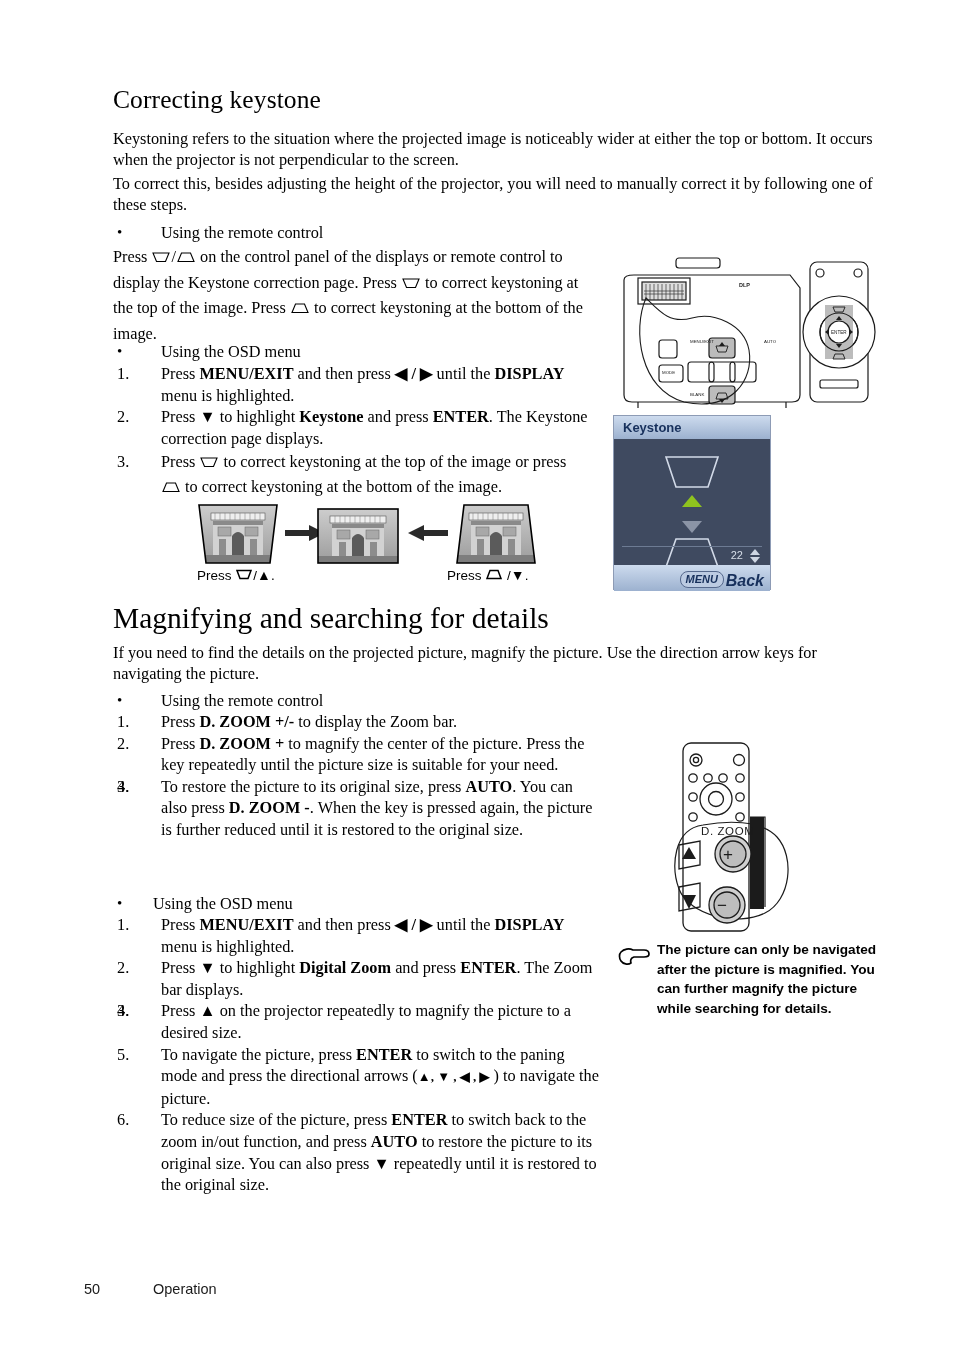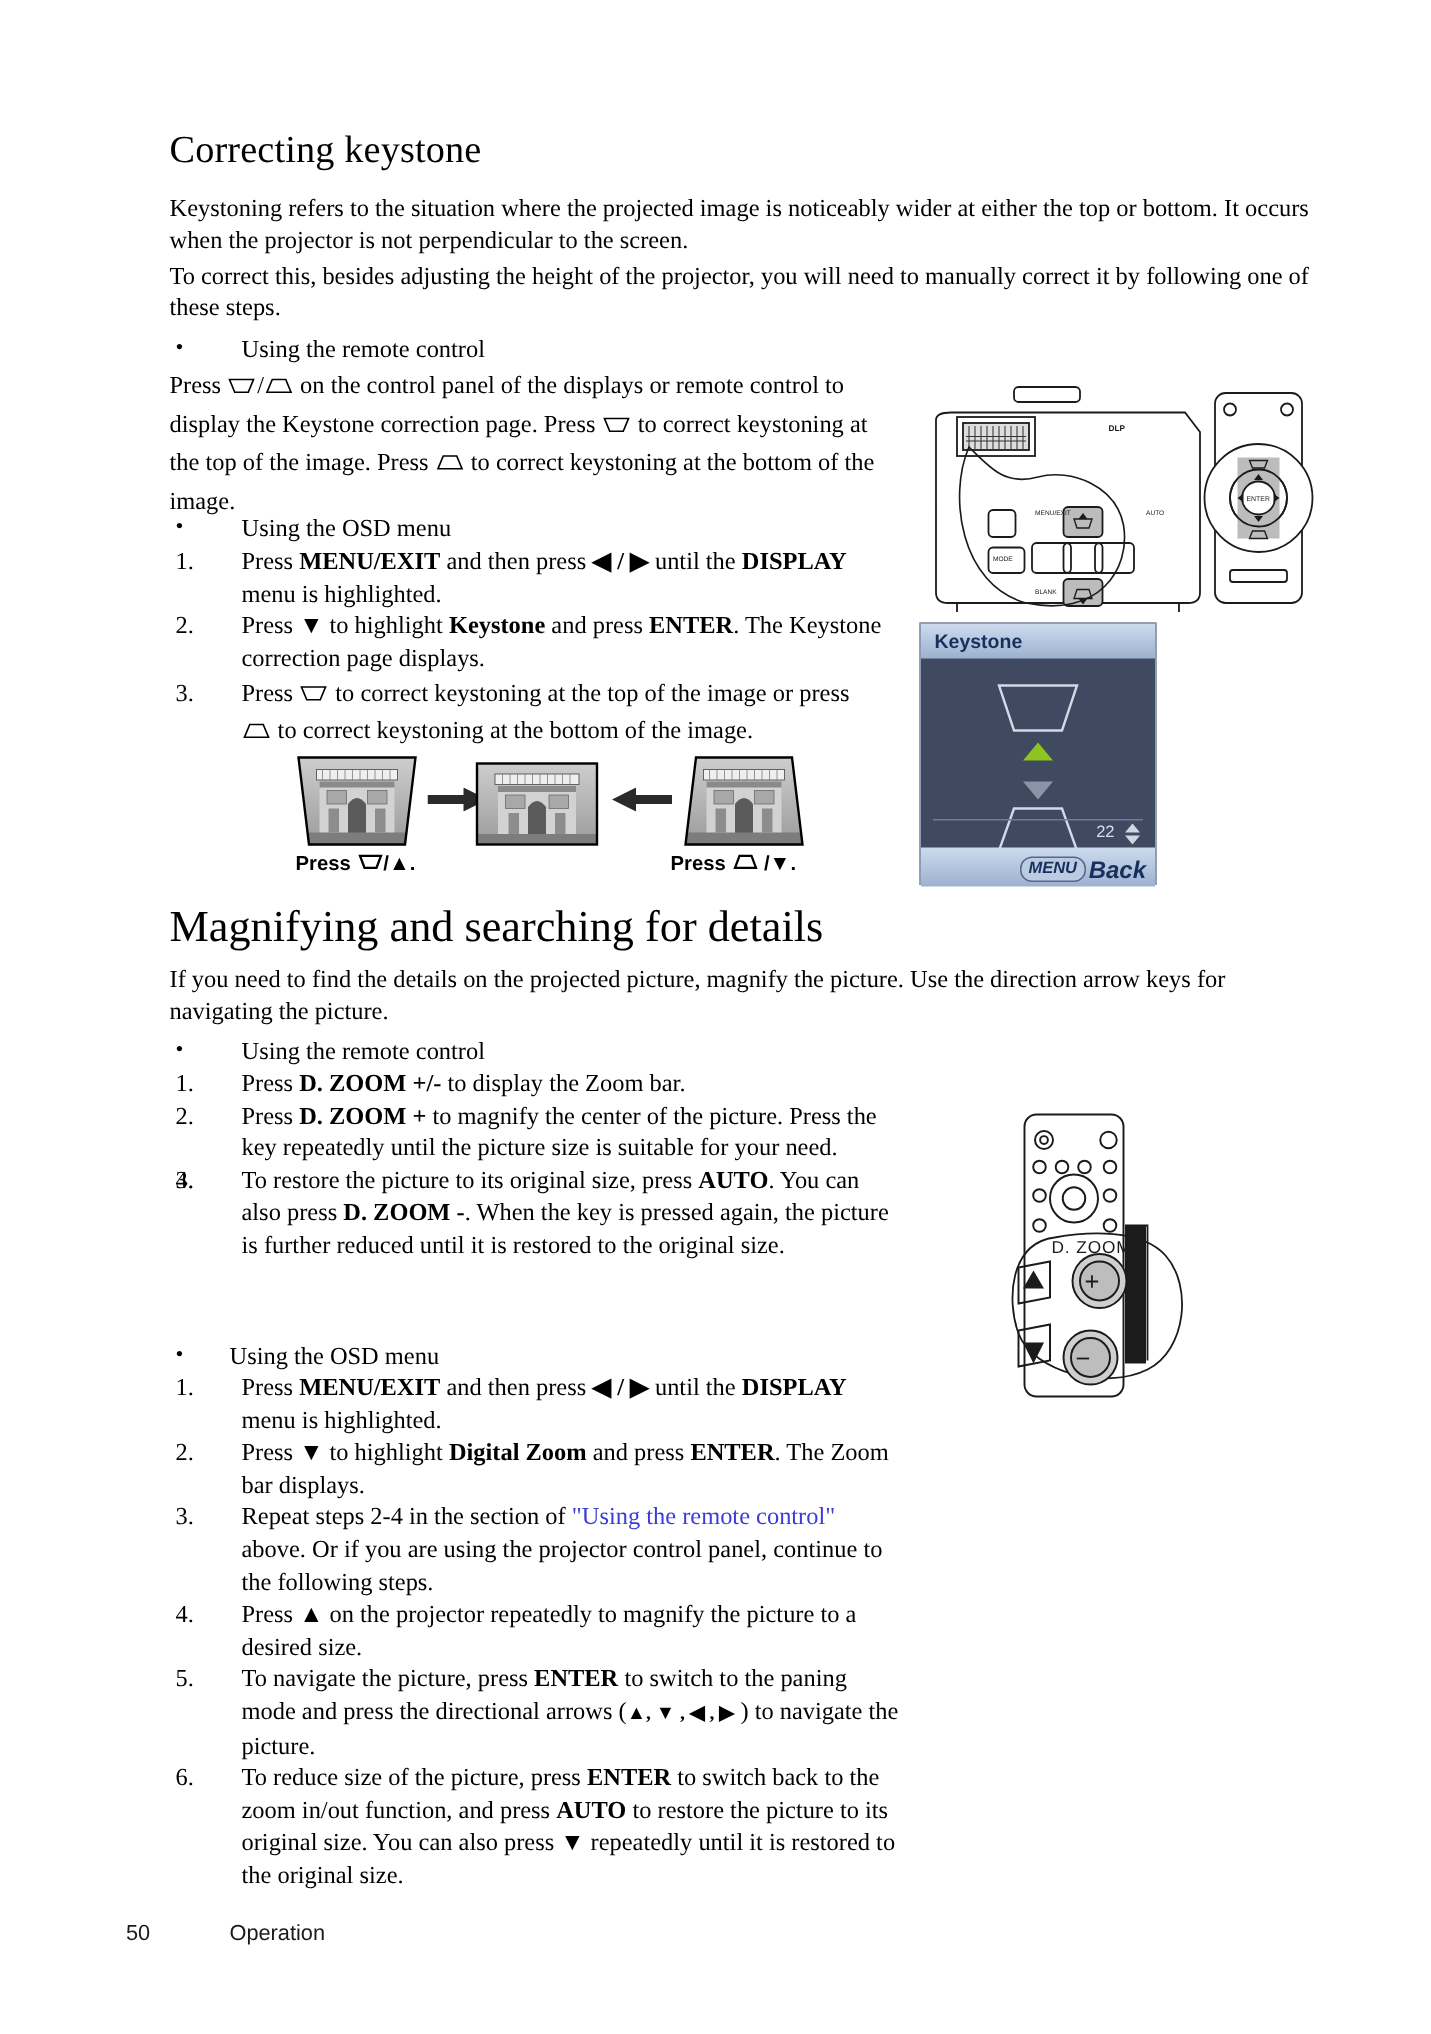--- a/index.html
+++ b/index.html
@@ -39,21 +39,21 @@
   .lnk{color:#3b3bd6;}
 
   
   .ks{display:inline-block;width:20px;height:12px;vertical-align:-1px;position:relative;}
   .ks svg{position:absolute;left:0;top:0;}
 
   
   .archrow{position:absolute;left:197px;top:503px;width:320px;height:85px;}
   .archbox{position:absolute;}
   .cap{
-    font-family:"Liberation Sans", sans-serif;font-weight:bold;font-size:13.5px;
+    font-family:"Liberation Sans", sans-serif;font-weight:normal;font-size:13.5px;
     position:absolute;white-space:nowrap;text-align:right;
   }
   .arrow-r{position:absolute;}
 
   
   .osd{
     position:absolute;left:613px;top:415px;width:158px;height:175px;
     background:#3f4a60;border:1px solid #8d9bb5;box-sizing:border-box;
   }
   .osd-title{
@@ -443,21 +443,20 @@
       <li>
         <span class="num">1.</span>
         <span><span>Press </span><b>MENU/EXIT</b><span> and then press </span><b>◀ / ▶</b><span> until the </span><b>DISPLAY</b><span> menu is highlighted.</span></span>
       </li>
       <li>
         <span class="num">2.</span>
         <span><span>Press </span><b>▼</b><span> to highlight </span><b>Digital Zoom</b><span> and press </span><b>ENTER</b><span>. The Zoom bar displays.</span></span>
       </li>
       <li>
         <span class="num">3.</span>
-        <span><span>Repeat steps 2-4 in the section of </span><span class="lnk">"Using the remote control"</span><span> above. Or if you are using the projector control panel, continue to the following steps.</span></span>
       </li>
       <li>
         <span class="num">4.</span>
         <span><span>Press </span><b>▲</b><span> on the projector repeatedly to magnify the picture to a desired size.</span></span>
       </li>
       <li>
         <span class="num">5.</span>
         <span><span>To navigate the picture, press </span><b>ENTER</b><span> to switch to the paning mode and press the directional arrows (</span><b style="font-size:13px;">▲, ▼ , ◀ , ▶</b><span> ) to navigate the picture.</span></span>
       </li>
       <li>
@@ -498,18 +497,24 @@
     </g>
     <g fill="#1b1b1b">
       <polygon points="34,110 41,122 27,122"></polygon>
       <polygon points="34,172 41,158 27,158"></polygon>
     </g>
     <text x="46" y="98" font-family="Liberation Sans, sans-serif" font-size="11.5" letter-spacing="0.6" fill="#1b1b1b">D. ZOOM</text>
     <text x="73" y="123" font-family="Liberation Sans, sans-serif" font-size="17" text-anchor="middle" fill="#1b1b1b">+</text>
     <text x="67" y="174" font-family="Liberation Sans, sans-serif" font-size="17" text-anchor="middle" fill="#1b1b1b">−</text>
   </svg>
 
+  <div class="note">
+    <svg class="hand" width="34" height="22" viewBox="0 0 34 22">
+      <path d="M3,6 C6,3 11,2 15,4 L26,4 C30,4 31,6 31,8 C31,10 29,11 26,11 L16,11 C13,12 12,14 13,17 C10,19 5,18 3,15 C1,12 1,8 3,6 Z" fill="none" stroke="#000" stroke-width="1.7" stroke-linejoin="round"></path>
+    </svg>
+    <p>The picture can only be navigated after the picture is magnified. You can further magnify the picture while searching for details.</p>
+  </div>
 
   <div class="footer">
     <span class="pg">50</span><span>Operation</span>
   </div>
 
 </div>
 
 </body></html>

